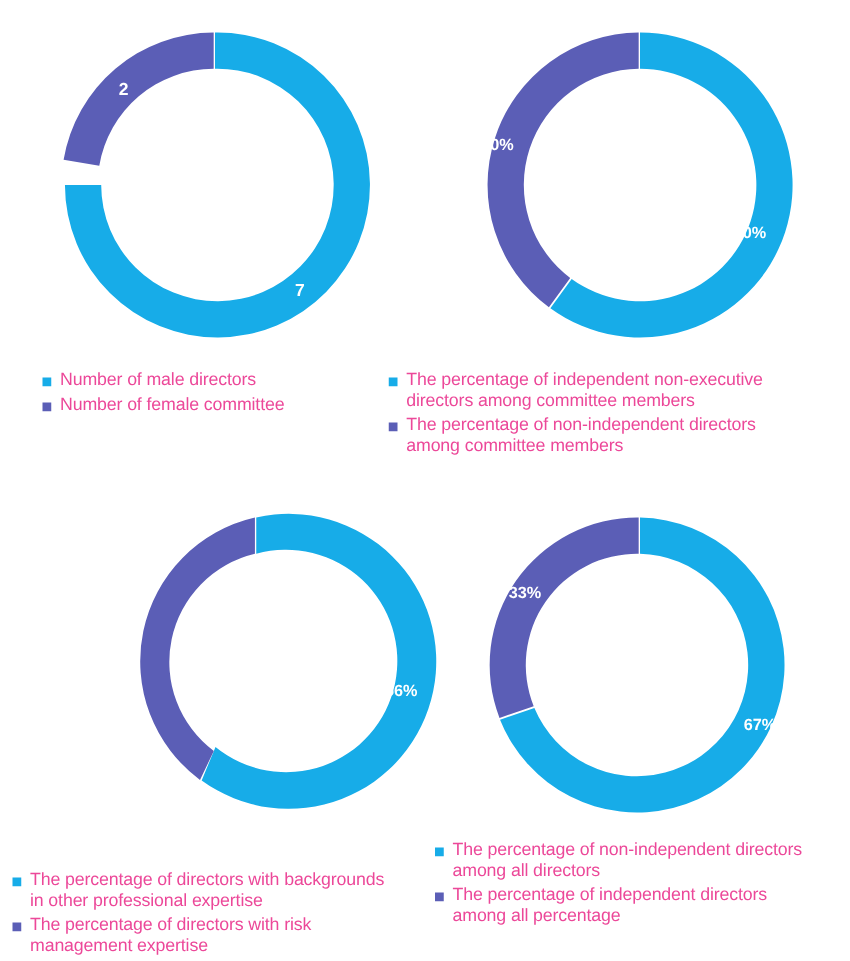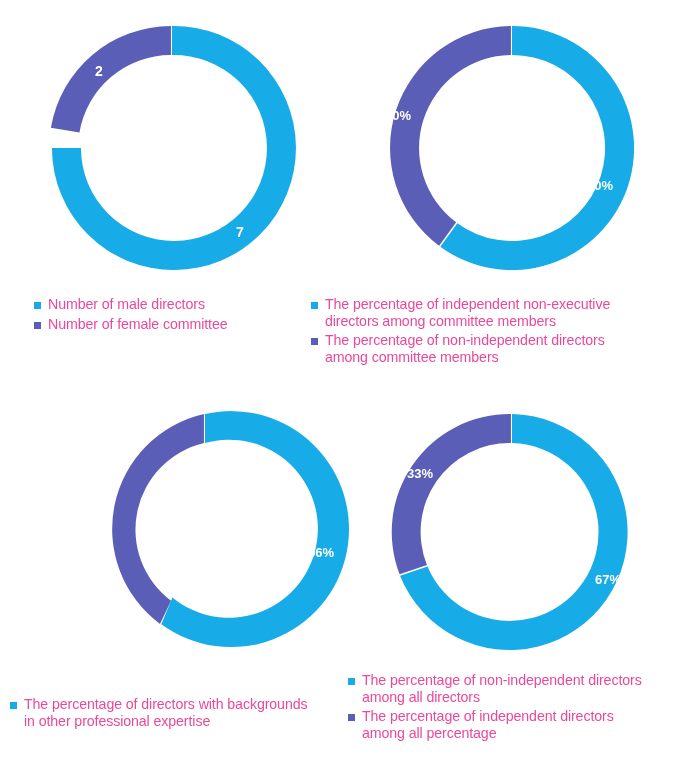--- a/index.html
+++ b/index.html
@@ -172,20 +172,25 @@
       </svg>
     </div>
   </div>
 
   <div class="legend l3">
     <div class="legend-item">
       <span class="legend-swatch" style="background:#17ACE8"></span>
       <span class="legend-label">The percentage of directors with backgrounds
 in other professional expertise</span>
     </div>
+    <div class="legend-item">
+      <span class="legend-swatch" style="background:#5B5EB6"></span>
+      <span class="legend-label">The percentage of directors with risk
+management expertise</span>
+    </div>
   </div>
 
   <div class="chart-cell c4">
     <div class="donut-wrap">
       <svg class="donut-svg" width="340" height="278" viewBox="0 0 340 278">
         <g>
 
           <path fill="#17ACE8" d="M 172 22
                    A 118 118 0 1 1 60.02 183.72
                    L 87.50 174.45

